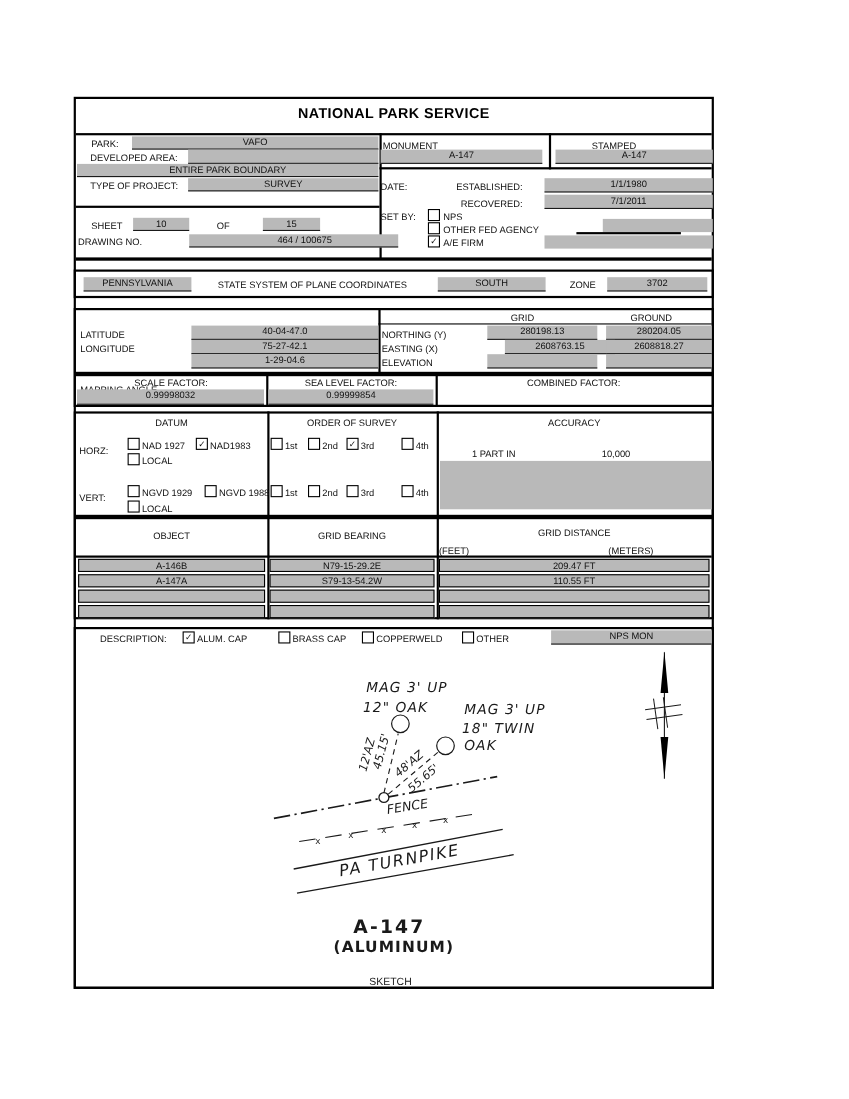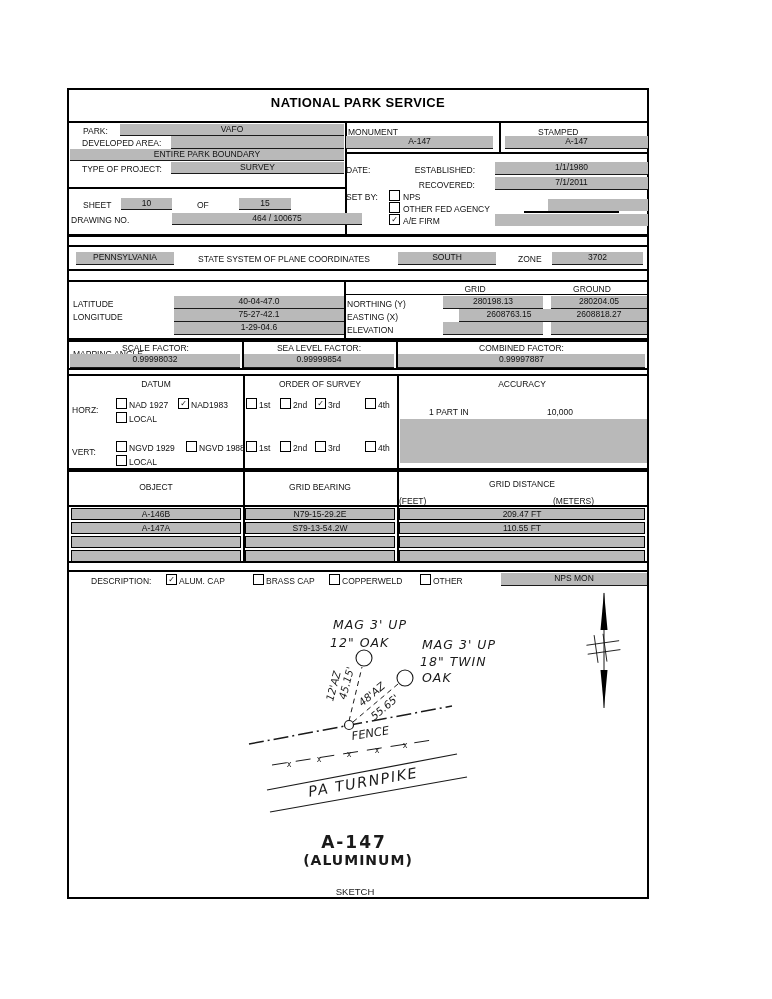--- a/index.html
+++ b/index.html
@@ -103,21 +103,20 @@
     <div class="fld" style="left:482px;top:232px;width:96px;height:12px;"></div>
 
     <div class="sbox" style="left:-2px;top:250px;width:582px;height:30px;"></div>
     <div class="vline" style="left:173px;top:250px;height:30px;"></div>
     <div class="vline" style="left:327px;top:250px;height:30px;"></div>
     <div class="lbl c" style="left:0;top:253px;width:173px;">SCALE FACTOR:</div>
     <div class="lbl c" style="left:173px;top:253px;width:154px;">SEA LEVEL FACTOR:</div>
     <div class="lbl c" style="left:327px;top:253px;width:251px;">COMBINED FACTOR:</div>
     <div class="fld" style="left:1px;top:264px;width:170px;height:13px;">0.99998032</div>
     <div class="fld" style="left:175px;top:264px;width:150px;height:13px;">0.99999854</div>
-    <div class="fld" style="left:329px;top:264px;width:247px;height:13px;">0.99997887</div>
 
     <div class="sbox" style="left:-2px;top:284px;width:582px;height:96px;"></div>
     <div class="vline" style="left:174px;top:284px;height:96px;"></div>
     <div class="vline" style="left:328px;top:284px;height:96px;"></div>
     <div class="lbl c" style="left:0;top:289px;width:174px;">DATUM</div>
     <div class="lbl c" style="left:174px;top:289px;width:154px;">ORDER OF SURVEY</div>
     <div class="lbl c" style="left:328px;top:289px;width:250px;">ACCURACY</div>
 
     <div class="lbl" style="left:3px;top:315px;">HORZ:</div>
     <span class="cb" style="left:47px;top:308px;"></span>

